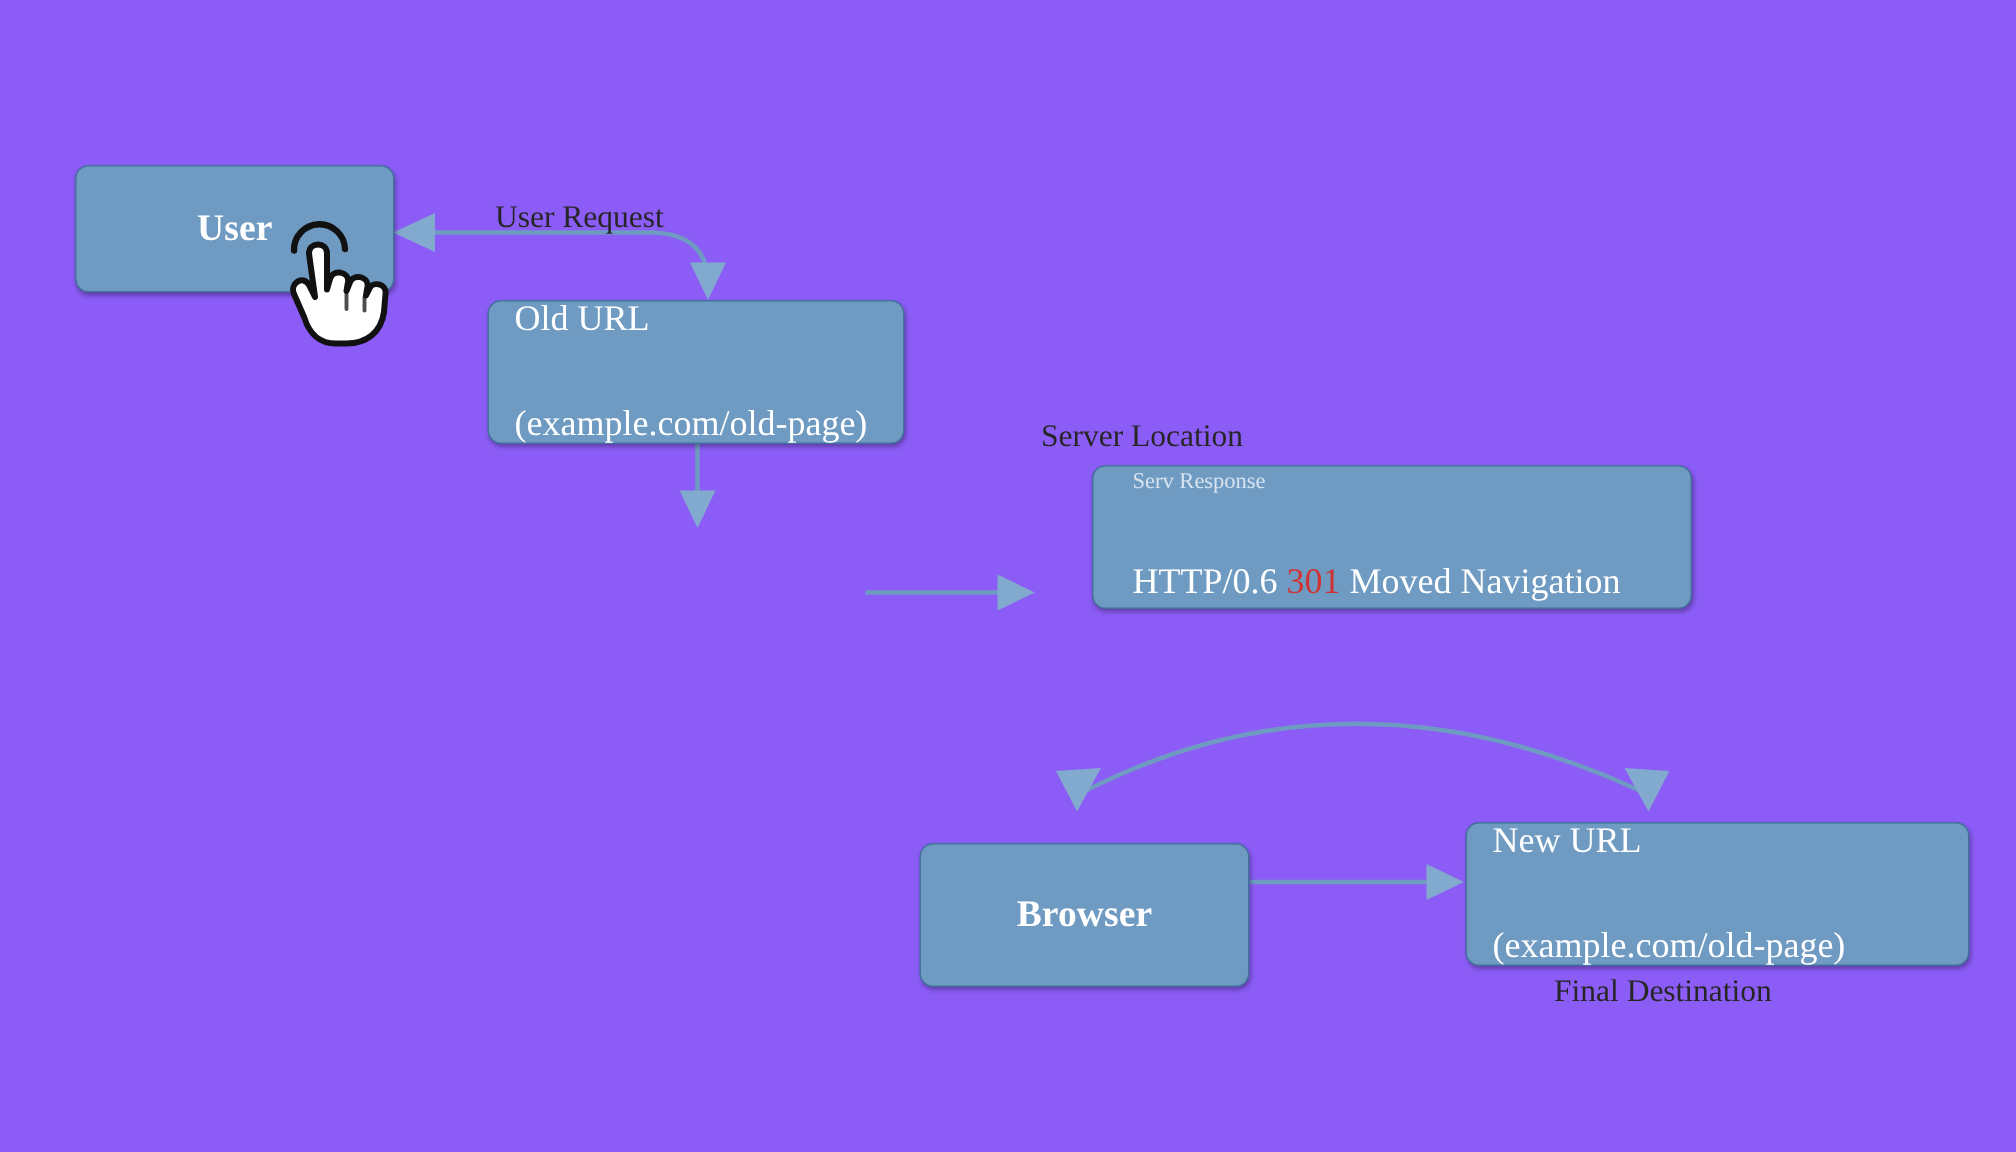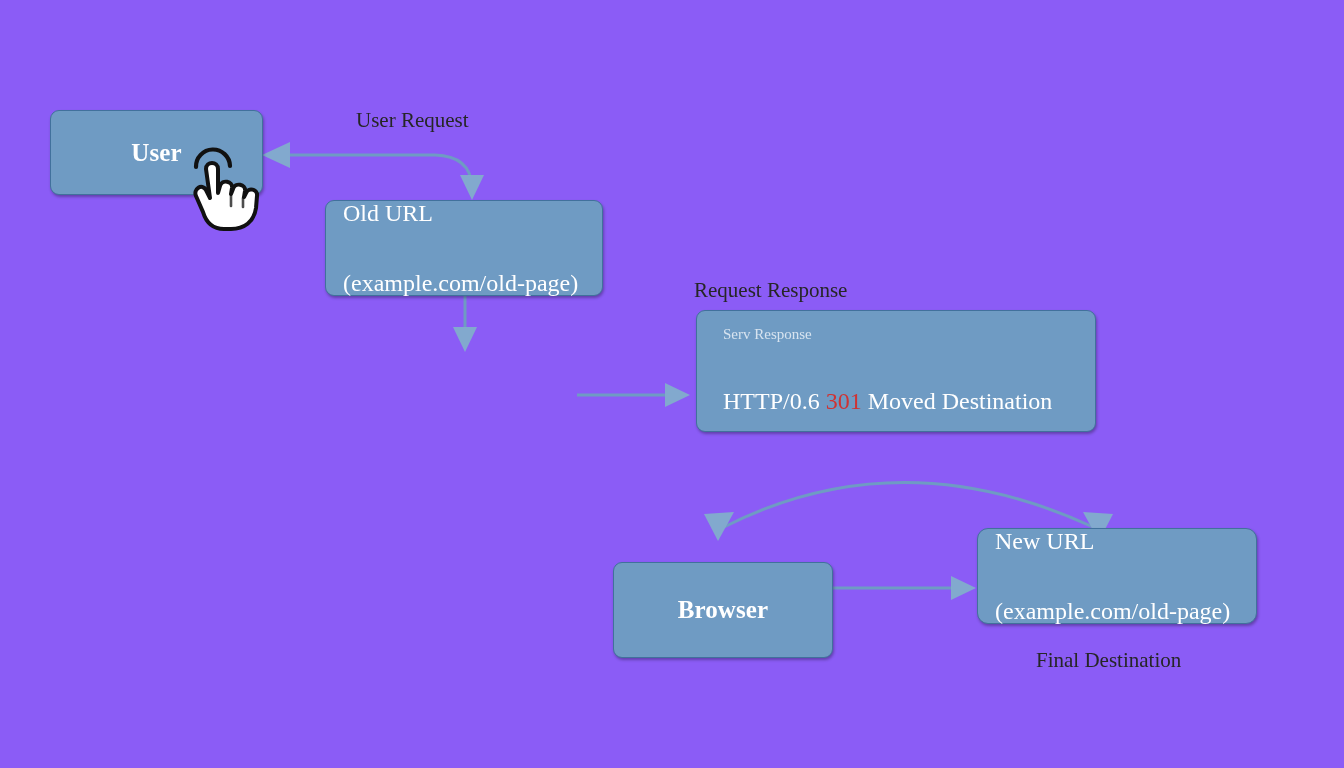--- a/index.html
+++ b/index.html
@@ -147,41 +147,41 @@
   <div class="node centered" style="left:50px; top:110px; width:213px; height:85px;">
     <div class="node-title">User</div>
   </div>
 
   <div class="node lefty" style="left:325px; top:200px; width:278px; height:96px;">
     <div class="node-line">Old URL</div>
     <div class="node-line">(example.com/old-page)</div>
   </div>
 
 
-  <div class="node lefty" style="left:696px; top:310px; width:400px; height:122px;padding-left:26px;">
+  <div class="node lefty" style="left:728px; top:310px; width:400px; height:96px;padding-left:26px;">
     <div class="node-sub">Serv Response</div>
     <div class="node-line">
       <span>HTTP/0.6</span>
       <span class="code-301">301</span>
-      <span>Moved Destination</span>
+      <span>Moved Navigation</span>
     </div>
   </div>
 
   <div class="node centered" style="left:613px; top:562px; width:220px; height:96px;">
     <div class="node-title">Browser</div>
   </div>
 
-  <div class="node lefty" style="left:977px; top:528px; width:280px; height:96px;border-radius:11px;">
+  <div class="node lefty" style="left:977px; top:548px; width:336px; height:96px;">
     <div class="node-line">New URL</div>
     <div class="node-line">(example.com/old-page)</div>
   </div>
 
-  <div class="caption" style="left:330px; top:108px;margin-left:26px;">User Request</div>
-
-  <div class="caption" style="left:694px; top:278px;">Request Response</div>
+  <div class="caption" style="left:330px; top:132px;">User Request</div>
+
+  <div class="caption" style="left:694px; top:278px;">Server Location</div>
 
 
   <div class="caption" style="left:1036px; top:648px;">Final Destination</div>
 
   <svg id="hand-cursor" viewBox="0 0 84 96" xmlns="http://www.w3.org/2000/svg">
 
     <path d="M 10 31 A 17 17 0 0 1 44 30" fill="none" stroke="#111111" stroke-width="4.2" stroke-linecap="round"></path>
 
     <path d="M 20 33
              C 20 25, 32 25, 32 33

